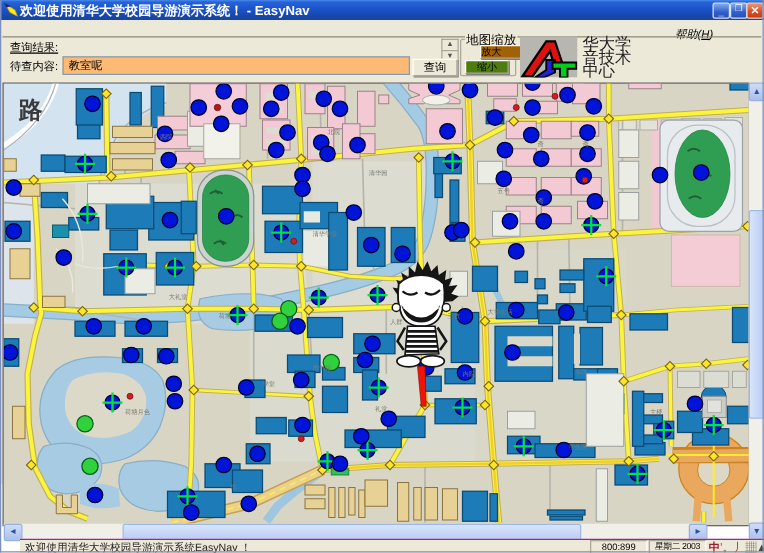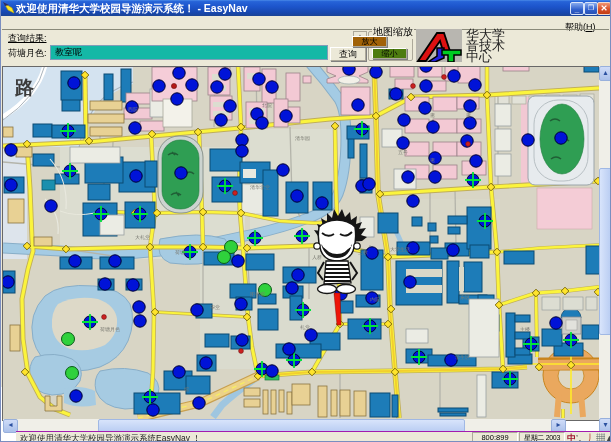--- a/index.html
+++ b/index.html
@@ -19,38 +19,38 @@
 <path d="M1,1 L9,6 L11,11 L5,8 Z" fill="#ffe626" stroke="#b8a800" stroke-width="0.6"></path>
 <path d="M0,0 L6,3 L2,4 Z" fill="#2a2a6a"></path>
 </svg>
 
 <div class="abs" style="left:16px;top:2px;color:#fff;font-size:10.5px;font-weight:bold;letter-spacing:0px;">欢迎使用清华大学校园导游演示系统！ - EasyNav</div>
 
 <div class="abs" style="left:570px;top:2px;width:12px;height:11px;background:linear-gradient(180deg,#86aaee,#3060cc 60%,#2850b4);border:1px solid #d8e4fa;border-radius:2px;color:#fff;font-size:8px;text-align:center;line-height:13px;font-weight:bold;">_</div>
 <div class="abs" style="left:584px;top:2px;width:12px;height:11px;background:linear-gradient(180deg,#86aaee,#3060cc 60%,#2850b4);border:1px solid #d8e4fa;border-radius:2px;color:#fff;font-size:7px;text-align:center;line-height:10px;">❐</div>
 <div class="abs" style="left:597px;top:2px;width:12px;height:11px;background:linear-gradient(180deg,#ef9572,#d8512a 55%,#c23c14);border:1px solid #f0d8cc;border-radius:2px;color:#fff;font-size:8.5px;text-align:center;line-height:11px;font-weight:bold;">✕</div>
 
-<div class="abs" style="left:565px;top:21px;font-size:9px;color:#000;">帮助(<u>H</u>)</div>
+<div class="abs" style="left:540px;top:21px;font-size:9px;color:#000;font-style:italic;">帮助(<u>H</u>)</div>
 <div class="abs" style="left:2px;top:29px;width:607px;height:1px;background:#8a8a7a;"></div>
 
 <div class="abs" style="left:8px;top:32px;font-size:9px;color:#000;text-decoration:underline;">查询结果:</div>
 
 
 <div class="abs" style="left:353px;top:31px;width:12px;height:9px;background:#ece9d8;border:1px solid #aca899;border-bottom:none;font-size:6px;text-align:center;line-height:8px;color:#555;">▲</div>
 <div class="abs" style="left:353px;top:40px;width:12px;height:9px;background:#ece9d8;border:1px solid #aca899;font-size:6px;text-align:center;line-height:8px;color:#555;">▼</div>
 
-<div class="abs" style="left:8px;top:47px;font-size:9px;color:#000;">荷塘月色:</div>
-
-<div class="abs" style="left:50px;top:45px;width:272px;height:13px;background:#14b8a6;border:1px solid #7f9db9;font-size:9px;line-height:13px;padding-left:4px;">教室呢</div>
+<div class="abs" style="left:8px;top:47px;font-size:9px;color:#000;">待查内容:</div>
+
+<div class="abs" style="left:50px;top:45px;width:272px;height:13px;background:#fdba74;border:1px solid #7f9db9;font-size:9px;line-height:13px;padding-left:4px;">教室呢</div>
 
 <div class="abs" style="left:330px;top:47px;width:34px;height:12px;background:#ece9d8;border:1px solid #aca899;border-top-color:#fff;border-left-color:#fff;box-shadow:1px 1px 0 #808080;font-size:9px;text-align:center;line-height:12px;">查询</div>
 
 <div class="abs" style="left:368px;top:31px;width:43px;height:28px;border:1px solid #aca899;border-radius:2px;"></div>
 <div class="abs" style="left:372px;top:25px;background:#ece9d8;font-size:10px;padding:0 1px;">地图缩放</div>
-<div class="abs" style="left:352px;top:36px;width:33px;height:9px;background:#a16207;border:1px solid #aca899;border-top-color:#fff;border-left-color:#fff;box-shadow:1px 1px 0 #808080;font-size:8px;text-align:center;line-height:9px;">放大</div>
+<div class="abs" style="left:384px;top:36px;width:33px;height:9px;background:#a16207;border:1px solid #aca899;border-top-color:#fff;border-left-color:#fff;box-shadow:1px 1px 0 #808080;font-size:8px;line-height:9px;">放大</div>
 <div class="abs" style="left:372px;top:48px;width:33px;height:9px;background:#4d7c0f;border:1px solid #aca899;border-top-color:#fff;border-left-color:#fff;box-shadow:1px 1px 0 #808080;font-size:8px;text-align:center;line-height:9px;">缩小</div>
 
 <svg class="abs" style="left:416px;top:29px;" width="46" height="33" viewBox="0 0 46 33">
 <rect x="0" y="0" width="46" height="33" fill="#b8b6b0"></rect>
 <path d="M2,32 L21,4 L28,4 L34,22 L27,22 L24,12 L10,32 Z" fill="#dd1111" stroke="#000" stroke-width="1.8"></path>
 <path d="M21,19 L28,19 L28,29 L19,33 L12,33 L21,27 Z" fill="#2222dd" stroke="#000" stroke-width="1.5"></path>
 <path d="M26,21 L45,21 L45,26 L38,26 L38,33 L32,33 L32,26 L26,26 Z" fill="#00cc22" stroke="#000" stroke-width="1.5"></path>
 </svg>
 
 <div class="abs" style="left:466px;top:29px;font-size:13px;line-height:11px;color:#222;">华大学<br>音技术<br>中心</div>

